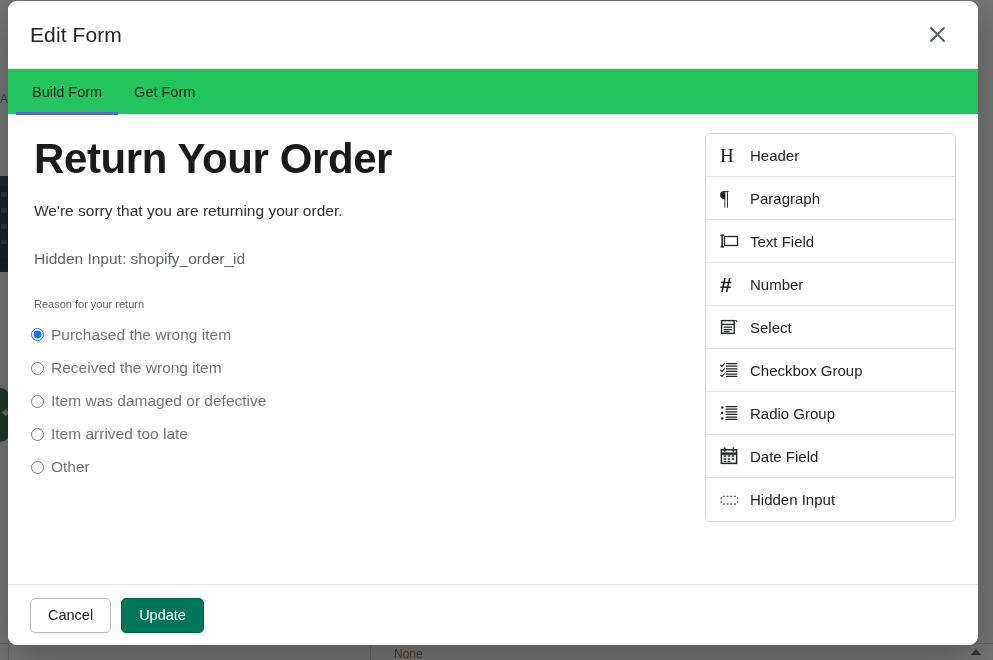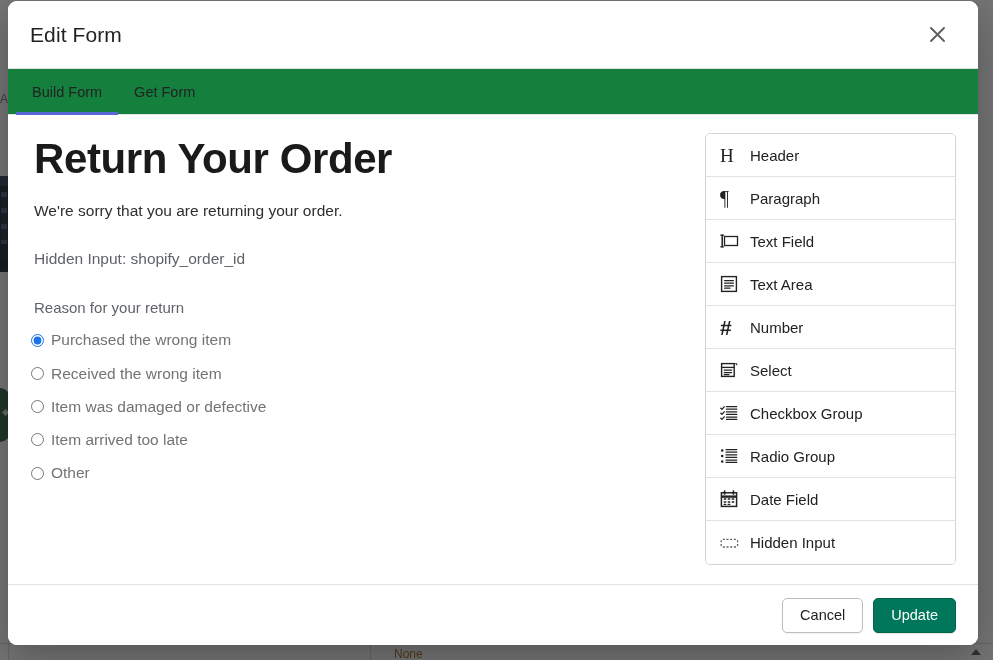--- a/index.html
+++ b/index.html
@@ -194,21 +194,21 @@
   
   .tabs-bar {
     height: 47px;
     flex: 0 0 47px;
     display: flex;
     align-items: stretch;
     border-top: 1px solid #e1e3e5;
     border-bottom: 1px solid #e1e3e5;
     padding-left: 8px;
     box-sizing: border-box;
-    background: #15803d;
+    background: #22c55e;
   }
   .tab {
     display: flex;
     align-items: center;
     padding: 0 16px;
     font-size: 14.5px;
     color: #202223;
     cursor: pointer;
     position: relative;
     white-space: nowrap;
@@ -257,21 +257,21 @@
     margin: 0 0 26px 4px;
     line-height: 1.4;
   }
   .form-hidden-input {
     font-size: 15.5px;
     color: #5f6368;
     margin: 0 0 28px 4px;
     line-height: 1.4;
   }
   .radio-group-label {
-    font-size: 15px;
+    font-size: 11px;
     color: #5f6368;
     margin: 8px 0 12px 4px;
     line-height: 1.4;
   }
   .radio-row {
     display: flex;
     align-items: center;
     margin: 0 0 13px 0;
   }
   .radio-row input[type="radio"] {
@@ -344,21 +344,21 @@
     line-height: 1;
   }
 
   
   .modal-footer {
     flex: 0 0 61px;
     height: 61px;
     border-top: 1px solid #e1e3e5;
     display: flex;
     align-items: center;
-    justify-content: flex-end;
+    justify-content: flex-start;
     padding: 0 22px;
     box-sizing: border-box;
     gap: 10px;
     background: #ffffff;
   }
   .btn {
     font-family: inherit;
     font-size: 14.5px;
     border-radius: 5px;
     cursor: pointer;
@@ -475,29 +475,20 @@
         <span class="palette-icon">
           <svg width="19" height="16" viewBox="0 0 19 16" fill="none" xmlns="http://www.w3.org/2000/svg">
             <rect x="4.5" y="3.5" width="13" height="9" stroke="#202223" stroke-width="1.3"></rect>
             <path d="M2.2 2.2 V13.8" stroke="#202223" stroke-width="1.5" stroke-linecap="round"></path>
             <path d="M0.8 2.2 H3.6 M0.8 13.8 H3.6" stroke="#202223" stroke-width="1.3" stroke-linecap="round"></path>
           </svg>
         </span>
         <span class="palette-label">Text Field</span>
       </div>
 
-      <div class="palette-item">
-        <span class="palette-icon">
-          <svg width="18" height="18" viewBox="0 0 18 18" fill="none" xmlns="http://www.w3.org/2000/svg">
-            <rect x="1.6" y="1.6" width="14.8" height="14.8" stroke="#202223" stroke-width="1.4"></rect>
-            <path d="M4.6 5.6 H13.4 M4.6 8.2 H13.4 M4.6 10.8 H13.4 M4.6 13.2 H10" stroke="#202223" stroke-width="1.3" stroke-linecap="round"></path>
-          </svg>
-        </span>
-        <span class="palette-label">Text Area</span>
-      </div>
 
       <div class="palette-item">
         <span class="palette-icon">
             <span class="glyph-hash">#</span>
           </span>
         <span class="palette-label">Number</span>
       </div>
 
       <div class="palette-item">
         <span class="palette-icon">

